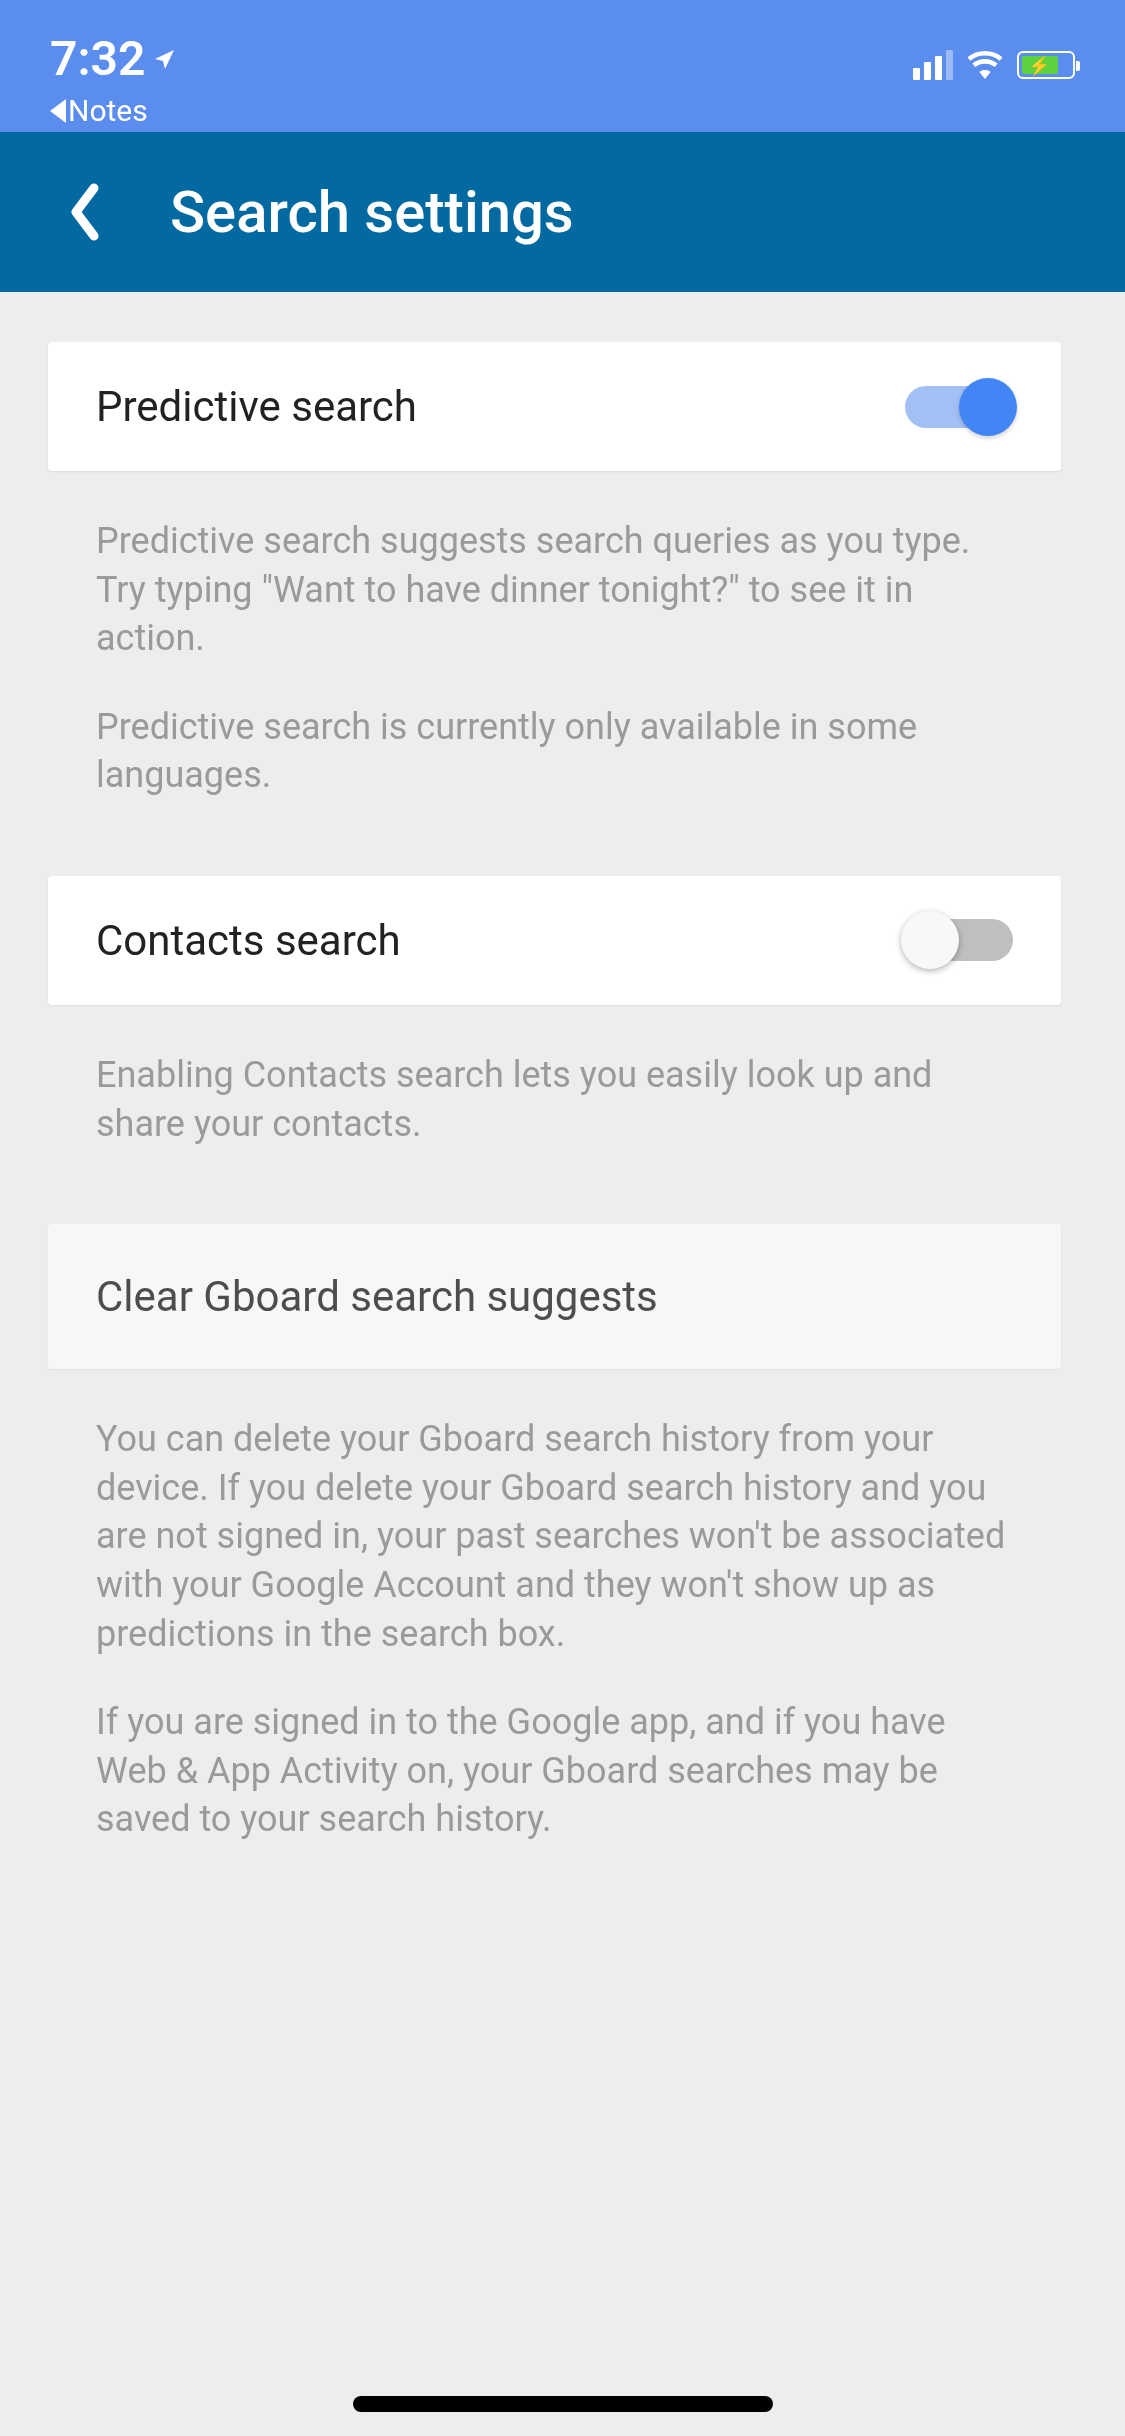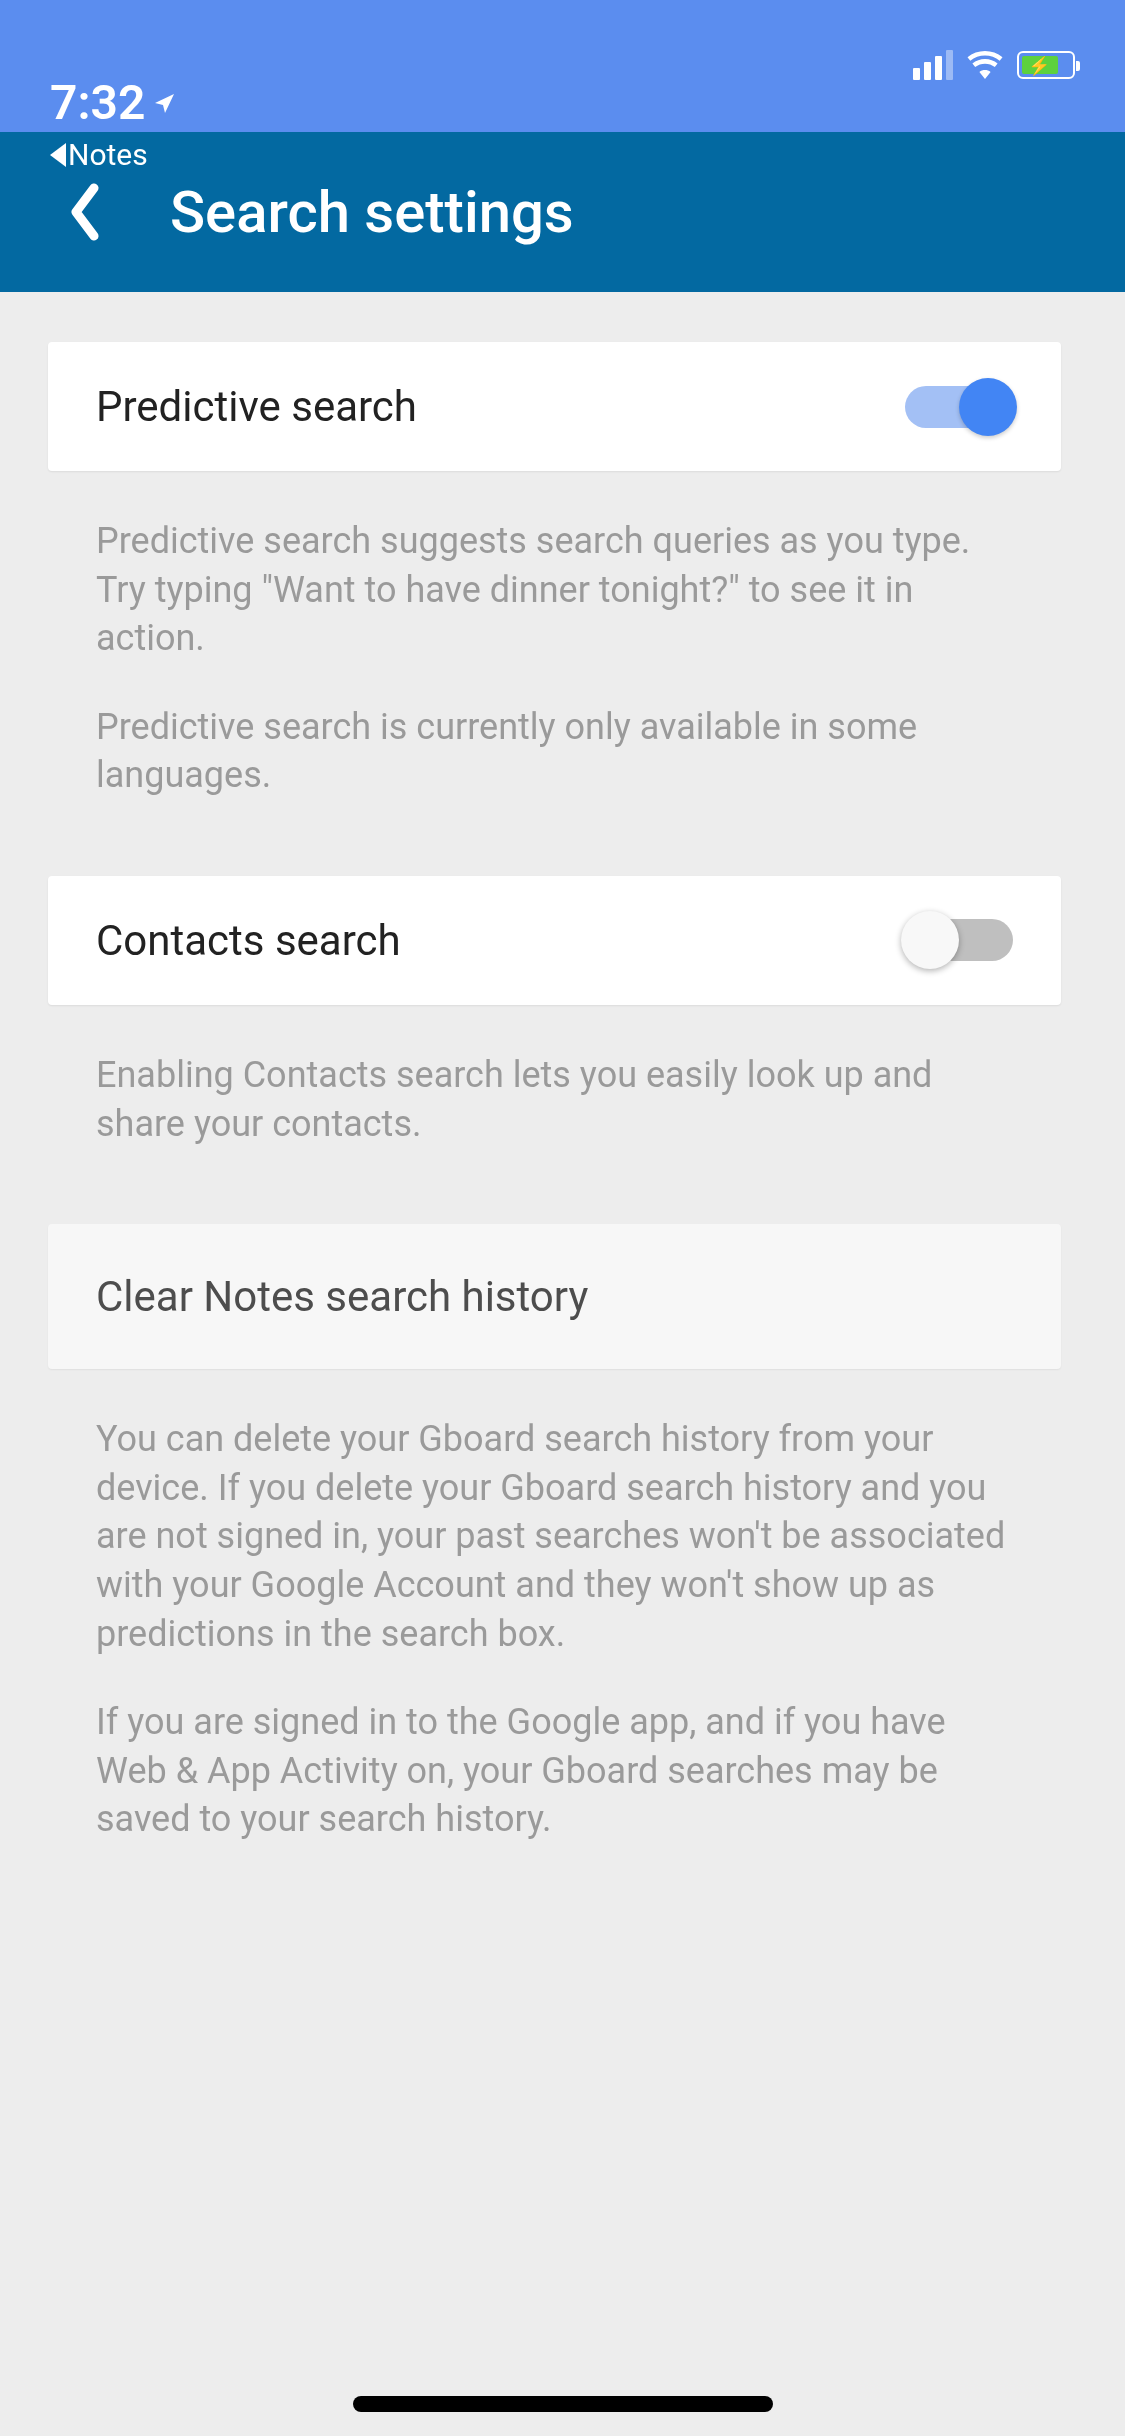--- a/index.html
+++ b/index.html
@@ -21,21 +21,20 @@
       padding: 30px 50px 0 50px;
       color: white;
       display: flex;
       justify-content: space-between;
       align-items: flex-start;
     }
     .status-left {
       display: flex;
       flex-direction: column;
       align-items: flex-start;
-      margin-top: 44px;
     }
     .time-row {
       display: flex;
       align-items: center;
       gap: 8px;
       font-size: 48px;
       font-weight: 600;
     }
     .location-icon {
       width: 24px;
@@ -277,21 +276,21 @@
     </div>
   </div>
 
   <div class="desc">
     <p>Enabling Contacts search lets you easily look up and share your contacts.</p>
   </div>
 
   <div class="spacer-md"></div>
 
   <div class="card-gray">
-    <div class="card-gray-label">Clear Notes search history</div>
+    <div class="card-gray-label">Clear Gboard search suggests</div>
   </div>
 
   <div class="desc">
     <p>You can delete your Gboard search history from your device. If you delete your Gboard search history and you are not signed in, your past searches won't be associated with your Google Account and they won't show up as predictions in the search box.</p>
     <p>If you are signed in to the Google app, and if you have Web &amp; App Activity on, your Gboard searches may be saved to your search history.</p>
   </div>
 
 </div>
 
 <div class="home-indicator"></div>

